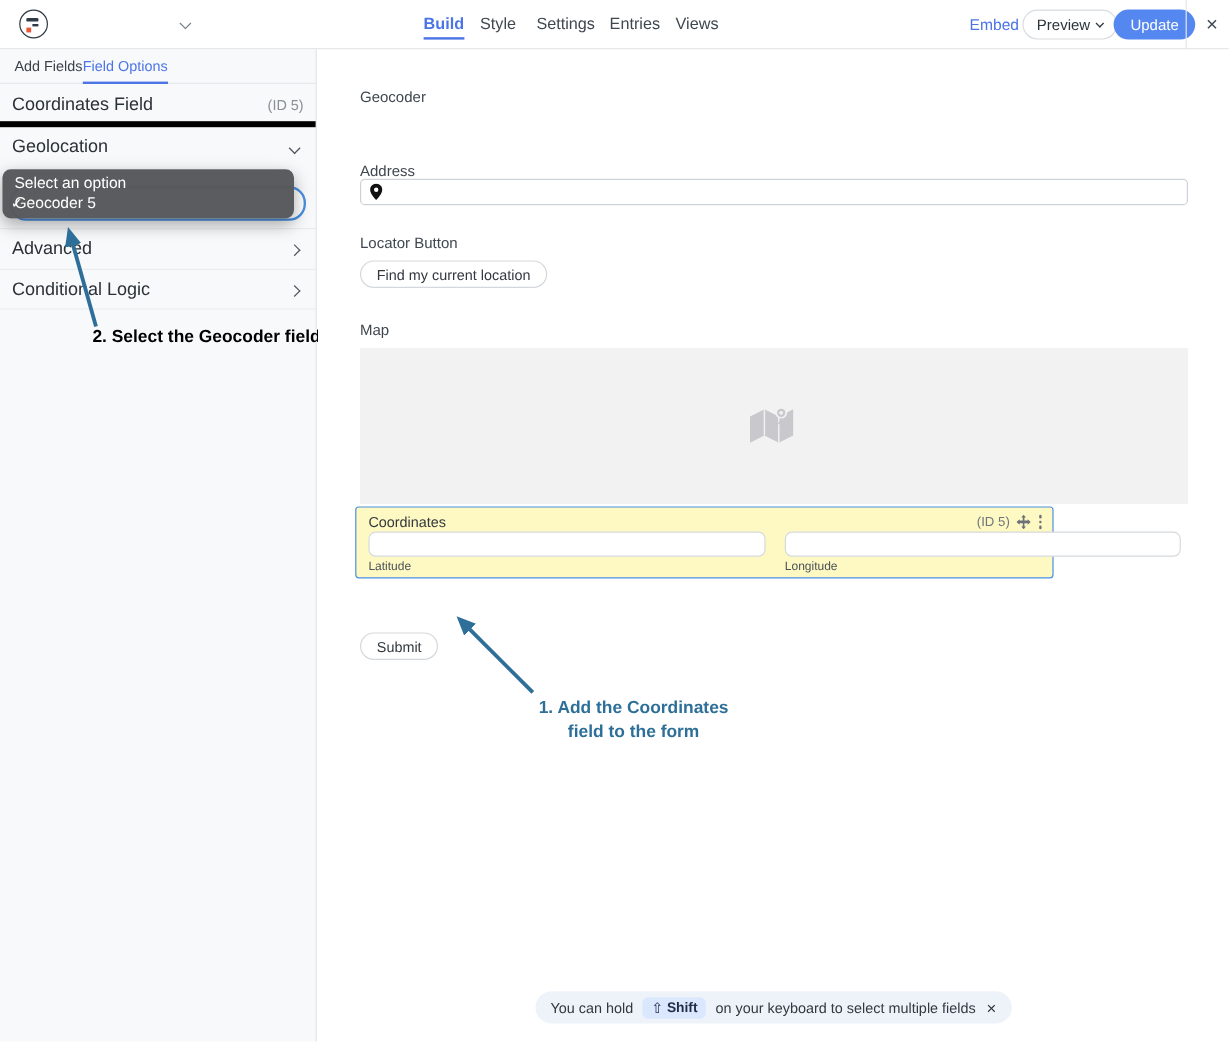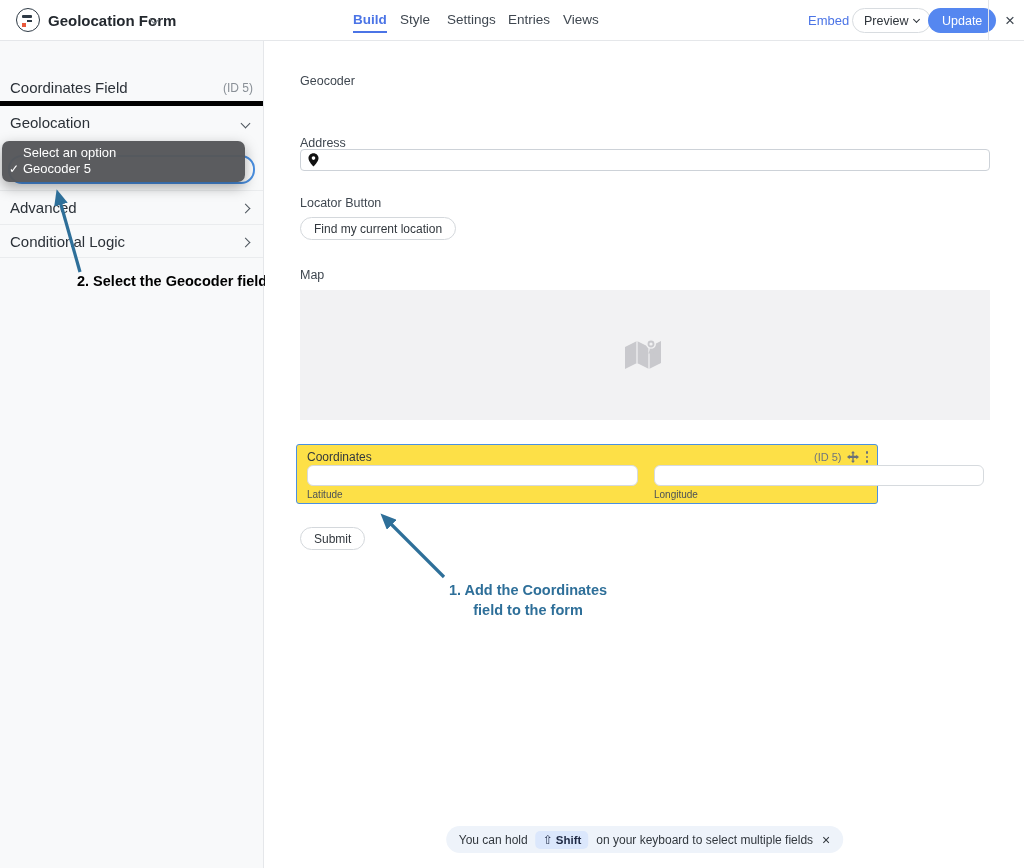--- a/index.html
+++ b/index.html
@@ -38,37 +38,37 @@
   .sb-heading .ttl { position:absolute; left:10px; top:0; line-height:36px; font-size:15px; color:#2b3138; }
   .sb-heading .fid { position:absolute; right:10px; top:0; line-height:36px; font-size:12px; color:#8a9097; }
   .sb-row { position:absolute; left:0; width:100%; height:34px; cursor:pointer; }
   .sb-row .lbl { position:absolute; left:10px; top:0; line-height:34px; font-size:15px; color:#2b3138; }
   .sb-row .chev { position:absolute; right:14px; top:14px; border-color:#4c545c; }
   .row-geo { top:65px; }
   .row-adv { top:149px; border-top:1px solid #eaecee; }
   .row-cond { top:183px; border-top:1px solid #eaecee; border-bottom:1px solid #eaecee; }
   .sb-select { position:absolute; left:8px; top:114px; width:247px; height:29px; border:2px solid #4a90e2; border-radius:14px; background:#fff; z-index:2; cursor:pointer; }
   .sb-dropdown { position:absolute; left:2px; top:100px; width:243px; border-radius:7px; background:rgba(86,87,90,0.97); box-shadow:0 5px 14px rgba(0,0,0,0.35); padding:4px 0 5px 0; z-index:6; }
-  .sb-dropdown .opt { position:relative; height:16px; line-height:16px; font-size:13px; color:#fff; padding-left:21px; cursor:pointer; }
+  .sb-dropdown .opt { position:relative; height:16px; line-height:16px; font-size:13px; color:#fff; padding-left:10px; cursor:pointer; }
   .sb-dropdown .opt .check { position:absolute; left:7px; top:0; font-size:12px; }
   .sb-annot { position:absolute; left:77px; top:232px; font-size:14.5px; font-weight:bold; color:#000000; white-space:nowrap; }
 
   
   .main { position:absolute; top:41px; left:265px; right:0; bottom:0; background:#fff; }
   .m-label { position:absolute; left:35px; font-size:12.5px; color:#3f4750; }
   .m-desc { position:absolute; left:35px; top:55px; font-size:12.5px; color:#5a626b; }
   .addr-wrap { position:absolute; left:35px; top:108px; width:690px; height:22px; }
   .text-input { width:100%; height:100%; border:1px solid #cdd2d8; border-radius:4px; background:#fff; font-size:12px; color:#2e343b; outline:none; }
   .addr-wrap input { padding-left:26px; }
   .pin-icon { position:absolute; left:8px; top:4px; width:11px; height:14px; z-index:2; }
   .pill-btn { position:absolute; height:23px; border-radius:12px; border:1px solid #d4d8dc; background:#fff; font-size:12px; color:#32383e; padding:0 13px; cursor:pointer; font-family:"Liberation Sans", sans-serif; }
   .find-btn { left:35px; top:176px; }
   .map-box { position:absolute; left:35px; top:249px; width:690px; height:130px; background:#f2f2f3; }
   .map-icon { position:absolute; left:50%; top:50%; transform:translate(-50%,-50%); }
-  .coords-box { position:absolute; left:31px; top:403px; width:582px; height:60px; border:1.5px solid #4a90e2; border-radius:3px; background:#fde047; cursor:pointer; }
+  .coords-box { position:absolute; left:31px; top:381px; width:582px; height:60px; border:1.5px solid #4a90e2; border-radius:3px; background:#fef9c3; cursor:pointer; }
   .coords-box .flabel { position:absolute; left:10px; top:5px; font-size:12px; color:#32383e; }
   .coords-meta { position:absolute; right:7px; top:4px; display:flex; align-items:center; gap:5px; }
   .coords-meta .fid { font-size:11px; color:#6f767d; }
   .kebab { display:flex; flex-direction:column; gap:2px; padding:2px; cursor:pointer; }
   .kebab i { width:2.5px; height:2.5px; border-radius:50%; background:#6b7177; }
   .sub-input { position:absolute; top:20px; height:21px; }
   .sub-input input { border-radius:6px; border:1px solid #d6dade; }
   .in-lat { left:10px; width:331px; }
   .in-lng { left:357px; width:330px; }
   .sub-label { position:absolute; top:44px; font-size:10px; color:#4b5157; }
@@ -88,40 +88,43 @@
 </style>
 </head>
 <body>
 
 <div class="header">
   <div class="logo">
       <i class="b1"></i>
       <i class="b2"></i>
       <i class="sq"></i>
     </div>
-  <div class="app-title">Geolocation Form</div>
   <span class="chev down title-chev"></span>
 
   <div class="nav-tab t-build active">Build</div>
   <div class="nav-tab t-style">Style</div>
   <div class="nav-tab t-settings">Settings</div>
   <div class="nav-tab t-entries">Entries</div>
   <div class="nav-tab t-views">Views</div>
 
   <div class="embed-link">Embed</div>
   <div class="btn-pill preview-btn">
     <span>Preview</span>
     <span class="chev down"></span>
   </div>
   <div class="btn-pill update-btn">Update</div>
   <div class="header-divider"></div>
   <div class="close-x">×</div>
 </div>
 
 <div class="sidebar">
+  <div class="sb-tabs">
+    <div class="sb-tab add">Add Fields</div>
+    <div class="sb-tab opts">Field Options</div>
+  </div>
 
   <div class="sb-heading">
     <span class="ttl">Coordinates Field</span>
     <span class="fid">(ID 5)</span>
   </div>
 
   <div class="sb-row row-geo">
     <span class="lbl">Geolocation</span>
     <span class="chev down"></span>
   </div>

